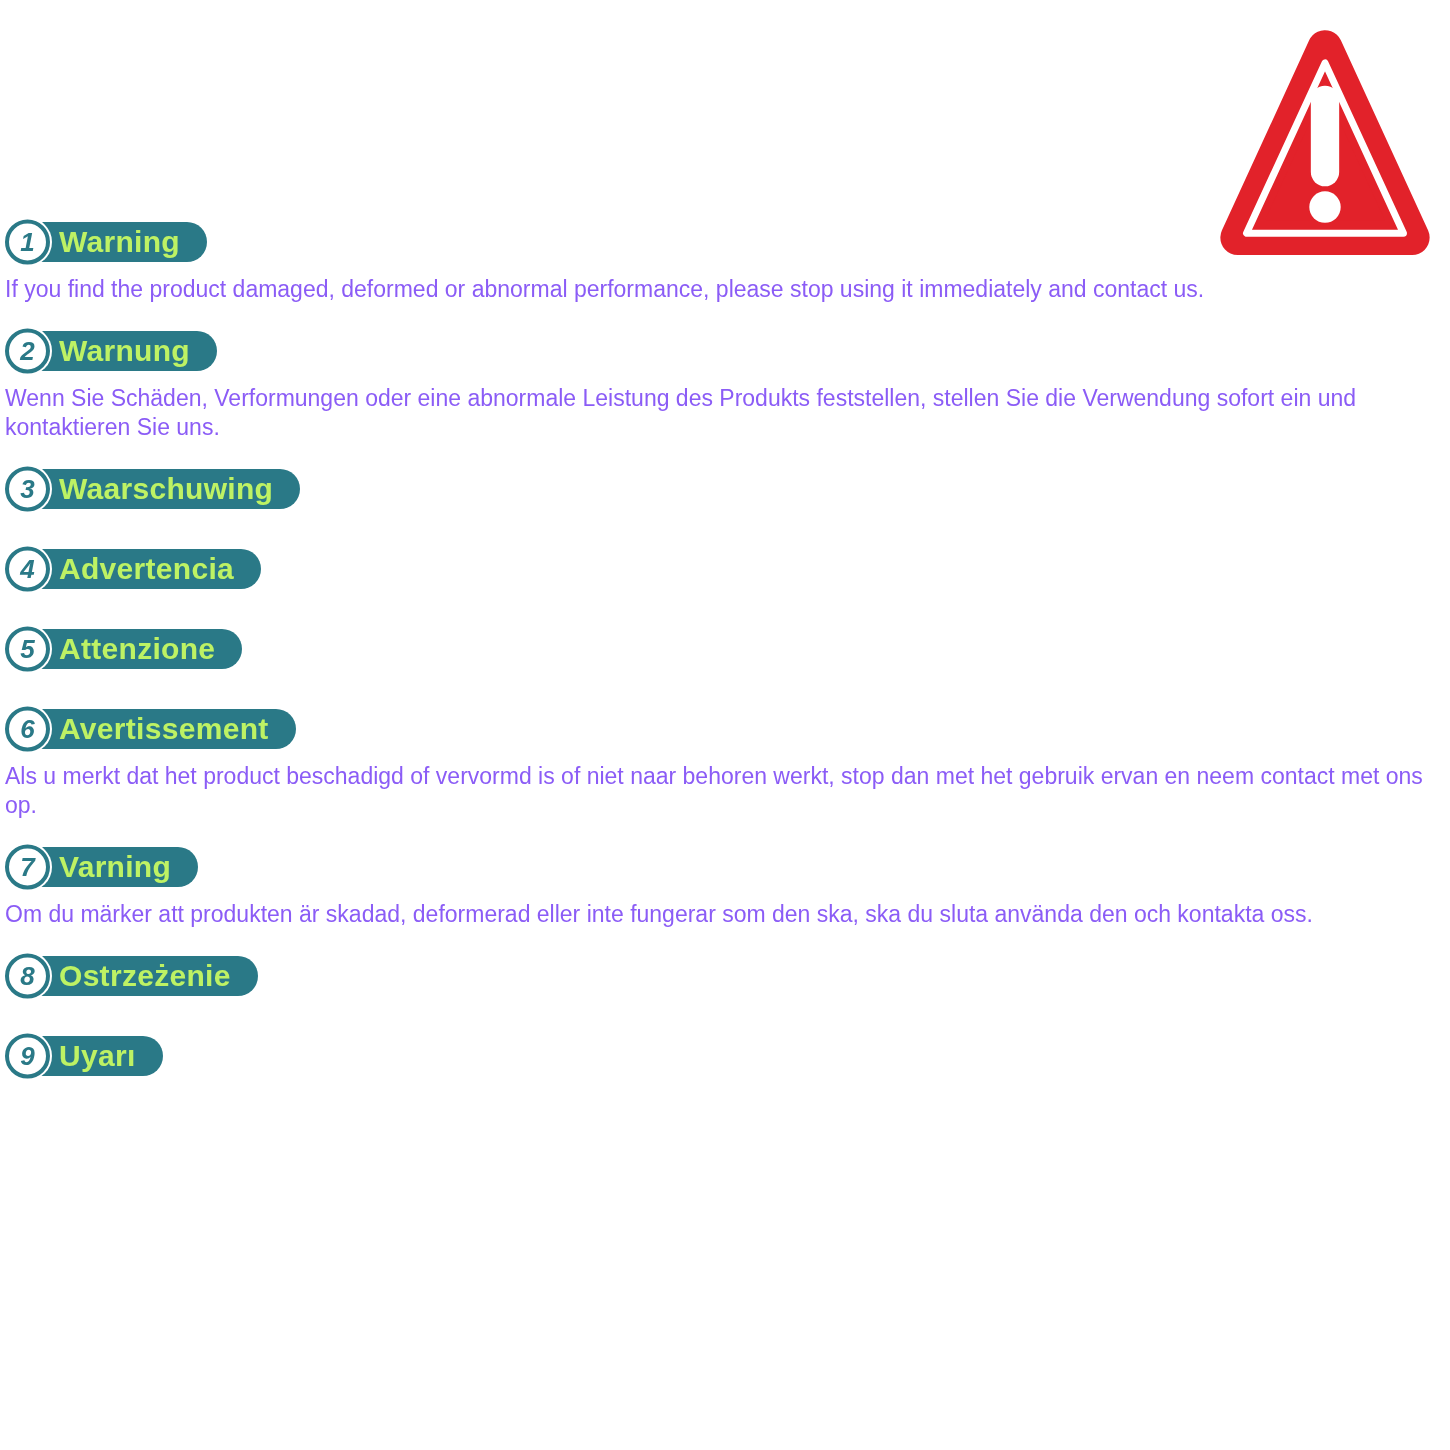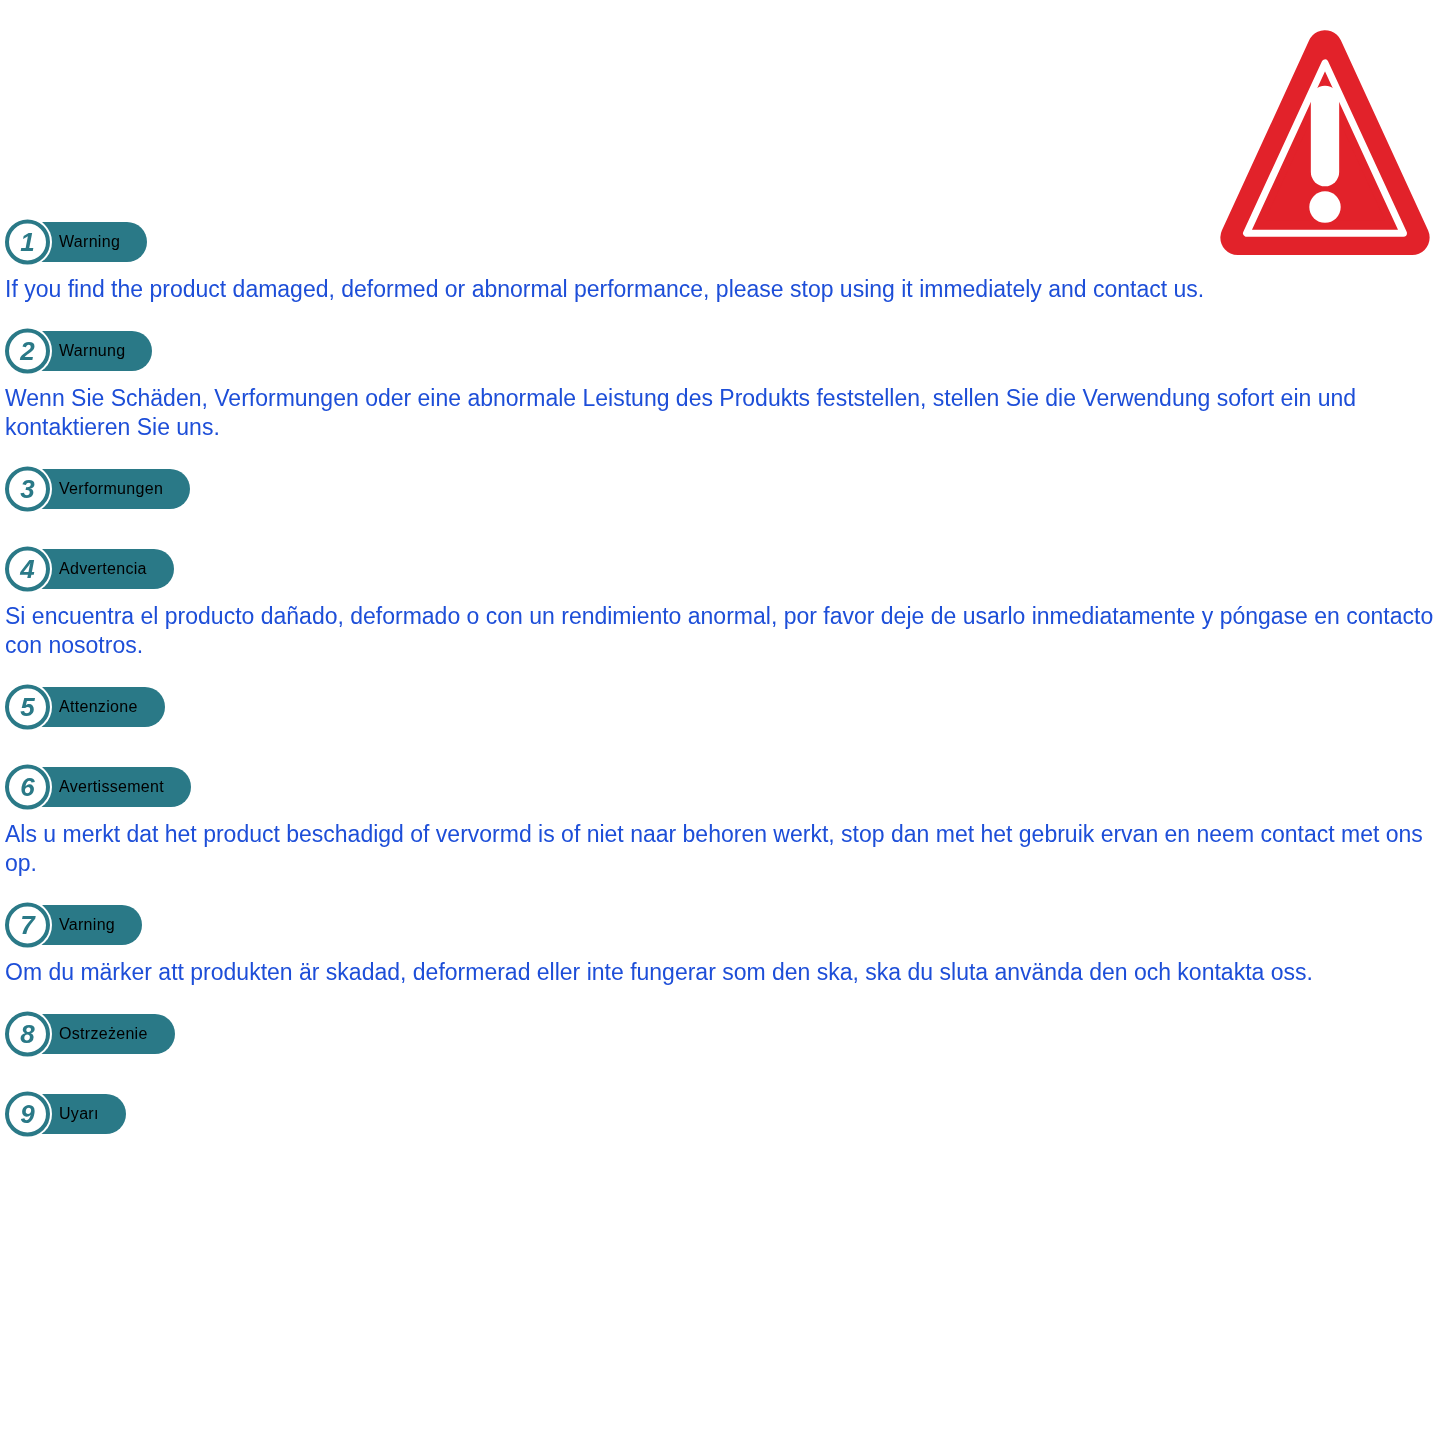--- a/index.html
+++ b/index.html
@@ -55,28 +55,28 @@
     display: flex;
     align-items: center;
     justify-content: center;
     color: var(--accent, #2a7987);
     font-size: 26px;
     font-weight: bold;
     font-style: italic;
     box-shadow: 0 0 0 2px #ffffff;
   }
   .pill-label {
-    color: #000000;
-    font-size: 16px;
-    font-weight: normal;
+    color: #bef264;
+    font-size: 30px;
+    font-weight: bold;
     letter-spacing: 0.3px;
     white-space: nowrap;
   }
   .body-text {
-    color: #1d4ed8;
+    color: #8b5cf6;
     font-size: 23px;
     line-height: 29px;
     max-width: 1430px;
   }
 </style>
 </head>
 <body>
 
 <div class="page">
 
@@ -104,30 +104,29 @@
     <div class="pill">
       <span class="num-circle">2</span>
       <span class="pill-label">Warnung</span>
     </div>
     <div class="body-text">Wenn Sie Schäden, Verformungen oder eine abnormale Leistung des Produkts feststellen, stellen Sie die Verwendung sofort ein und kontaktieren Sie uns.</div>
   </div>
 
   <div class="section">
     <div class="pill">
       <span class="num-circle">3</span>
-      <span class="pill-label">Verformungen</span>
+      <span class="pill-label">Waarschuwing</span>
     </div>
   </div>
 
   <div class="section">
     <div class="pill">
       <span class="num-circle">4</span>
       <span class="pill-label">Advertencia</span>
     </div>
-    <div class="body-text">Si encuentra el producto dañado, deformado o con un rendimiento anormal, por favor deje de usarlo inmediatamente y póngase en contacto con nosotros.</div>
   </div>
 
   <div class="section">
     <div class="pill">
       <span class="num-circle">5</span>
       <span class="pill-label">Attenzione</span>
     </div>
   </div>
 
   <div class="section">

